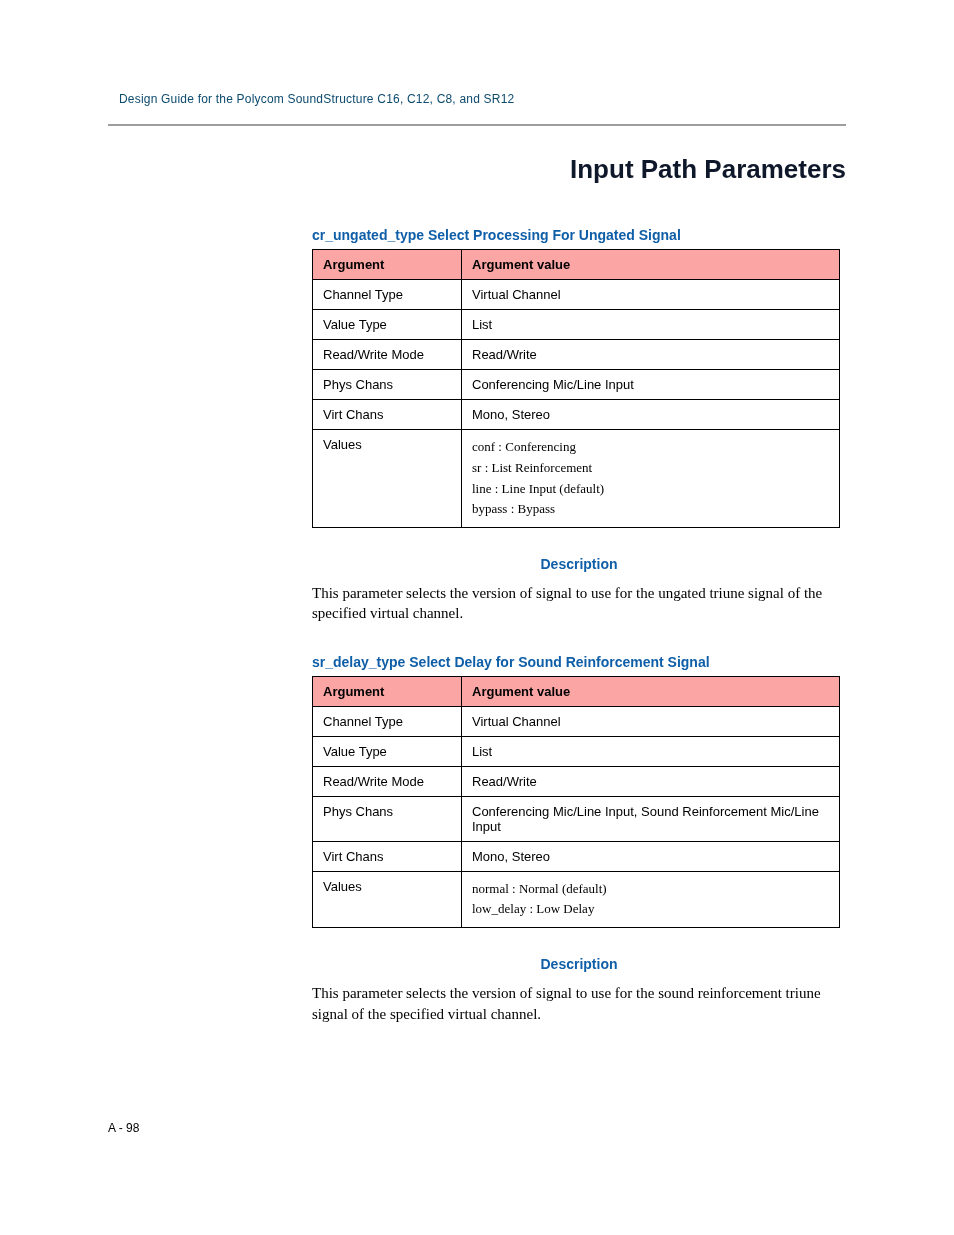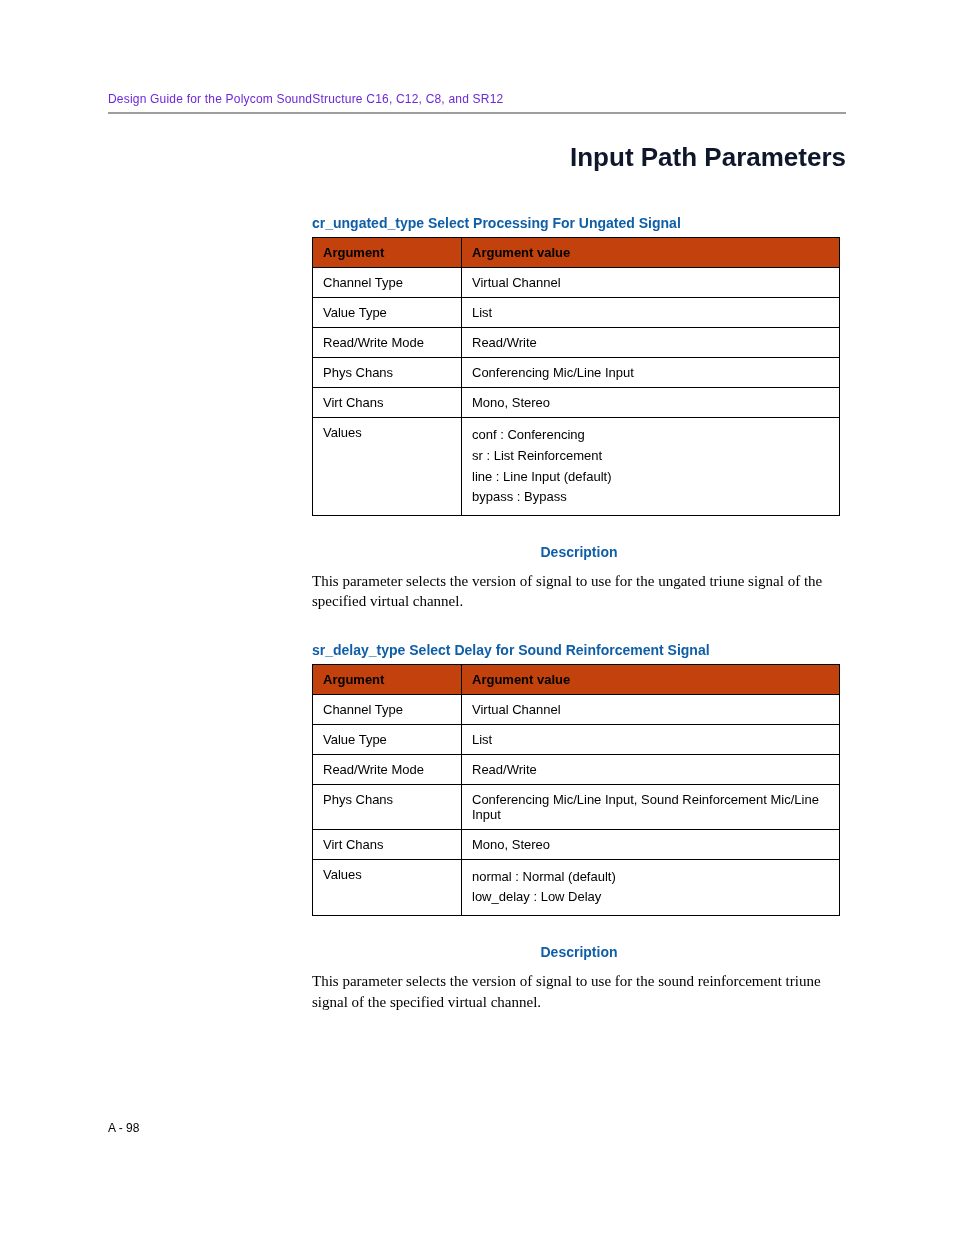--- a/index.html
+++ b/index.html
@@ -10,23 +10,24 @@
     color: #000;
     width: 954px;
   }
   .page {
     padding: 92px 108px 40px 108px;
     box-sizing: border-box;
   }
   .running-head {
     font-family: Arial, Helvetica, sans-serif;
     font-size: 12px;
-    color: #6d28d9;
+    color: #0c4a6e;
     letter-spacing: 0.2px;
-    padding-bottom: 6px;
+    padding-bottom: 18px;
+    margin-left: 11px;
   }
   .head-rule {
     border: none;
     border-top: 2px solid #9e9e9e;
     margin: 0 0 28px 0;
   }
   .h1 {
     font-family: Arial, Helvetica, sans-serif;
     font-size: 26px;
     font-weight: bold;
@@ -58,28 +59,29 @@
     font-size: 13px;
     font-family: Arial, Helvetica, sans-serif;
   }
   table.param th, table.param td {
     border: 1px solid #000;
     text-align: left;
     vertical-align: top;
     padding: 7px 10px;
   }
   table.param th {
-    background: #c2410c;
+    background: #fca5a5;
     font-weight: bold;
   }
   table.param td:first-child, table.param th:first-child {
     width: 128px;
   }
   .values-cell div {
     line-height: 1.6;
+    font-family: Liberation Serif, serif;
   }
   .body-text {
     font-family: Georgia, 'Times New Roman', serif;
     font-size: 15px;
     line-height: 1.35;
     margin: 11px 0 30px 0;
   }
   .page-num {
     position: absolute;
     left: 108px;

